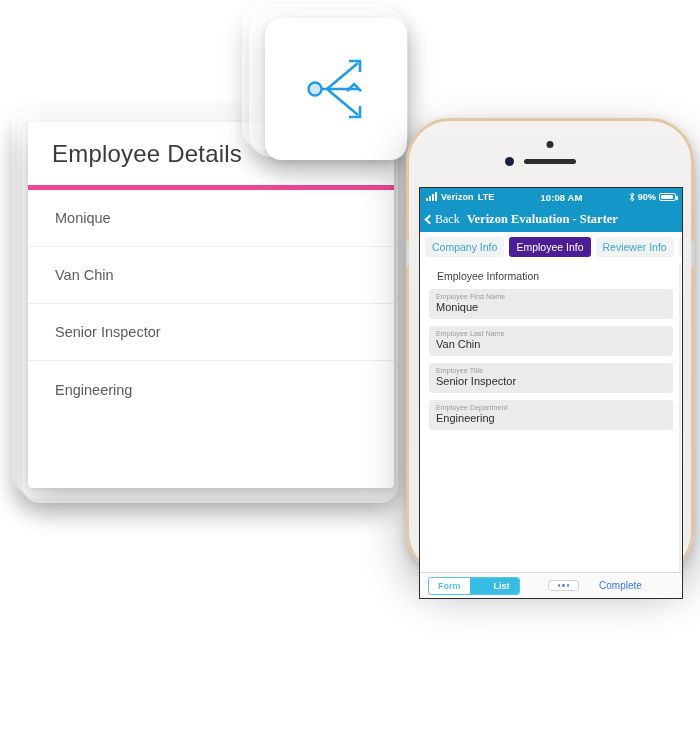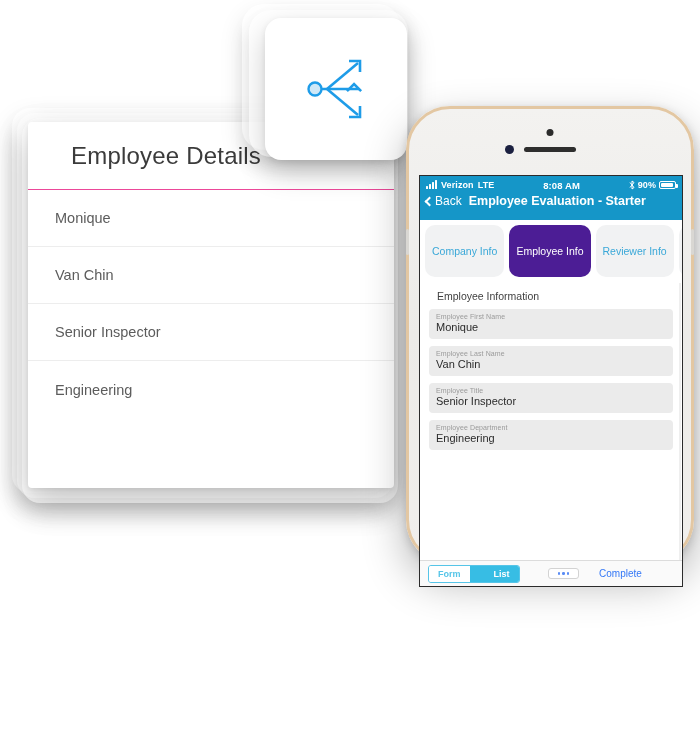--- a/index.html
+++ b/index.html
@@ -22,24 +22,24 @@
 
   .detail-card {
     position: absolute; left: 28px; top: 122px;
     width: 366px; height: 366px;
     background: #ffffff; border-radius: 4px;
     box-shadow: 0 14px 34px rgba(0,0,0,.22), 0 2px 6px rgba(0,0,0,.10);
     overflow: hidden;
   }
   .detail-title {
     height: 68px; display: flex; align-items: center;
-    padding-left: 43px;
+    padding-left: 24px;
     font-size: 24px; color: #3b3b3b; font-weight: 400;
     letter-spacing: .2px;
-    border-bottom: 1px solid #ec4899;
+    border-bottom: 5px solid #ec4899;
   }
   .detail-row {
     height: 57px; display: flex; align-items: center;
     padding-left: 27px;
     font-size: 14.5px; color: #5c5c5c;
     border-bottom: 1px solid #ededed;
   }
   .detail-row:last-child { border-bottom: none; }
 
   
@@ -53,21 +53,21 @@
   .icon-tile {
     position: absolute; left: 265px; top: 18px;
     width: 142px; height: 142px;
     background: #ffffff; border-radius: 16px;
     box-shadow: 0 12px 30px rgba(0,0,0,.20), 0 2px 6px rgba(0,0,0,.08);
     display: flex; align-items: center; justify-content: center;
   }
 
   
   .phone {
-    position: absolute; left: 406px; top: 106px;
+    position: absolute; left: 406px; top: 118px;
     width: 288px; height: 458px;
     border-radius: 44px;
     background: linear-gradient(180deg,#f3f2f0 0%, #ecebe8 50%, #f1efec 100%);
     box-shadow: 0 18px 44px rgba(0,0,0,.30), 0 3px 10px rgba(0,0,0,.16);
     border: 3px solid #e3c7a2;
   }
   .phone::before, .phone::after {
     content:""; position: absolute; width: 3px; height: 26px;
     background: #d9d7d3; border-radius: 2px;
   }
@@ -114,32 +114,32 @@
   .signal i { display:block; width: 2px; background: #fff; border-radius: .5px; }
   .signal i:nth-child(1){height:3px}.signal i:nth-child(2){height:5px}
   .signal i:nth-child(3){height:7px}.signal i:nth-child(4){height:9px}
   .batt { width: 17px; height: 8px; border: 1px solid #fff; border-radius: 2px; position: relative; }
   .batt::after { content:""; position:absolute; right:-3px; top:2px; width:2px; height:4px; background:#fff; border-radius:0 1px 1px 0;}
   .batt i { position:absolute; left:1px; top:1px; bottom:1px; width: 80%; background:#fff; border-radius:1px; display:block;}
 
   
   .navbar {
     height: 26px; background: #1596C8; color:#fff;
-    display: flex; align-items: flex-start; padding: 0 6px;
+    display: flex; align-items: center; padding: 0 6px; font-family: Liberation Serif, serif;
   }
   .back { display:flex; align-items:center; gap:2px; font-size:12px; color:#fff; }
   .chev { width: 7px; height: 7px; border-left: 2px solid #fff; border-bottom: 2px solid #fff;
           transform: rotate(45deg); display:inline-block; }
   .nav-title { font-size: 12.5px; font-weight: bold; margin-left: 7px; white-space: nowrap; }
 
   
   .tabs { display: flex; gap: 5px; padding: 5px 4px 4px 5px; background:#ffffff; }
   .tab {
     background: #f1f2f3; color: #3aa8d8; font-size: 10.5px;
-    padding: 20px 7px; border-radius: 10px; white-space: nowrap;
+    padding: 4px 7px; border-radius: 3px; white-space: nowrap;
   }
   .tab.active { background: #4c1d95; color: #ffffff; }
 
   
   .form-body { background:#ffffff; height: 318px; padding: 6px 9px 0 9px; position: relative; }
   .section-title { font-size: 10.5px; color: #3f3f3f; margin: 3px 0 7px 2px; padding-left: 6px; }
   .field {
     background: #ebebeb; border-radius: 4px;
     padding: 4px 7px 6px 7px; margin-bottom: 7px;
   }
@@ -214,38 +214,38 @@
         <div class="sb-left">
           <span class="signal">
               <i></i>
               <i></i>
               <i></i>
               <i></i>
             </span>
           <span>Verizon</span>
           <span>LTE</span>
         </div>
-        <div class="sb-center">8:08 AM</div>
+        <div class="sb-center">10:08 AM</div>
         <div class="sb-right">
           <svg width="6" height="10" viewBox="0 0 6 10">
             <path d="M1 2.5 L5 7.5 L3 9 L3 1 L5 2.5 L1 7.5" fill="none" stroke="#fff" stroke-width="1"></path>
           </svg>
           <span>90%</span>
           <span class="batt">
               <i></i>
             </span>
         </div>
       </div>
 
       <div class="navbar">
         <div class="back">
           <span class="chev"></span>
           <span>Back</span>
         </div>
-        <div class="nav-title">Employee Evaluation - Starter</div>
+        <div class="nav-title">Verizon Evaluation - Starter</div>
       </div>
 
       <div class="tabs">
         <div class="tab">Company Info</div>
         <div class="tab active">Employee Info</div>
         <div class="tab">Reviewer Info</div>
         <div class="tab">Pe</div>
       </div>
 
       <div class="form-body">

